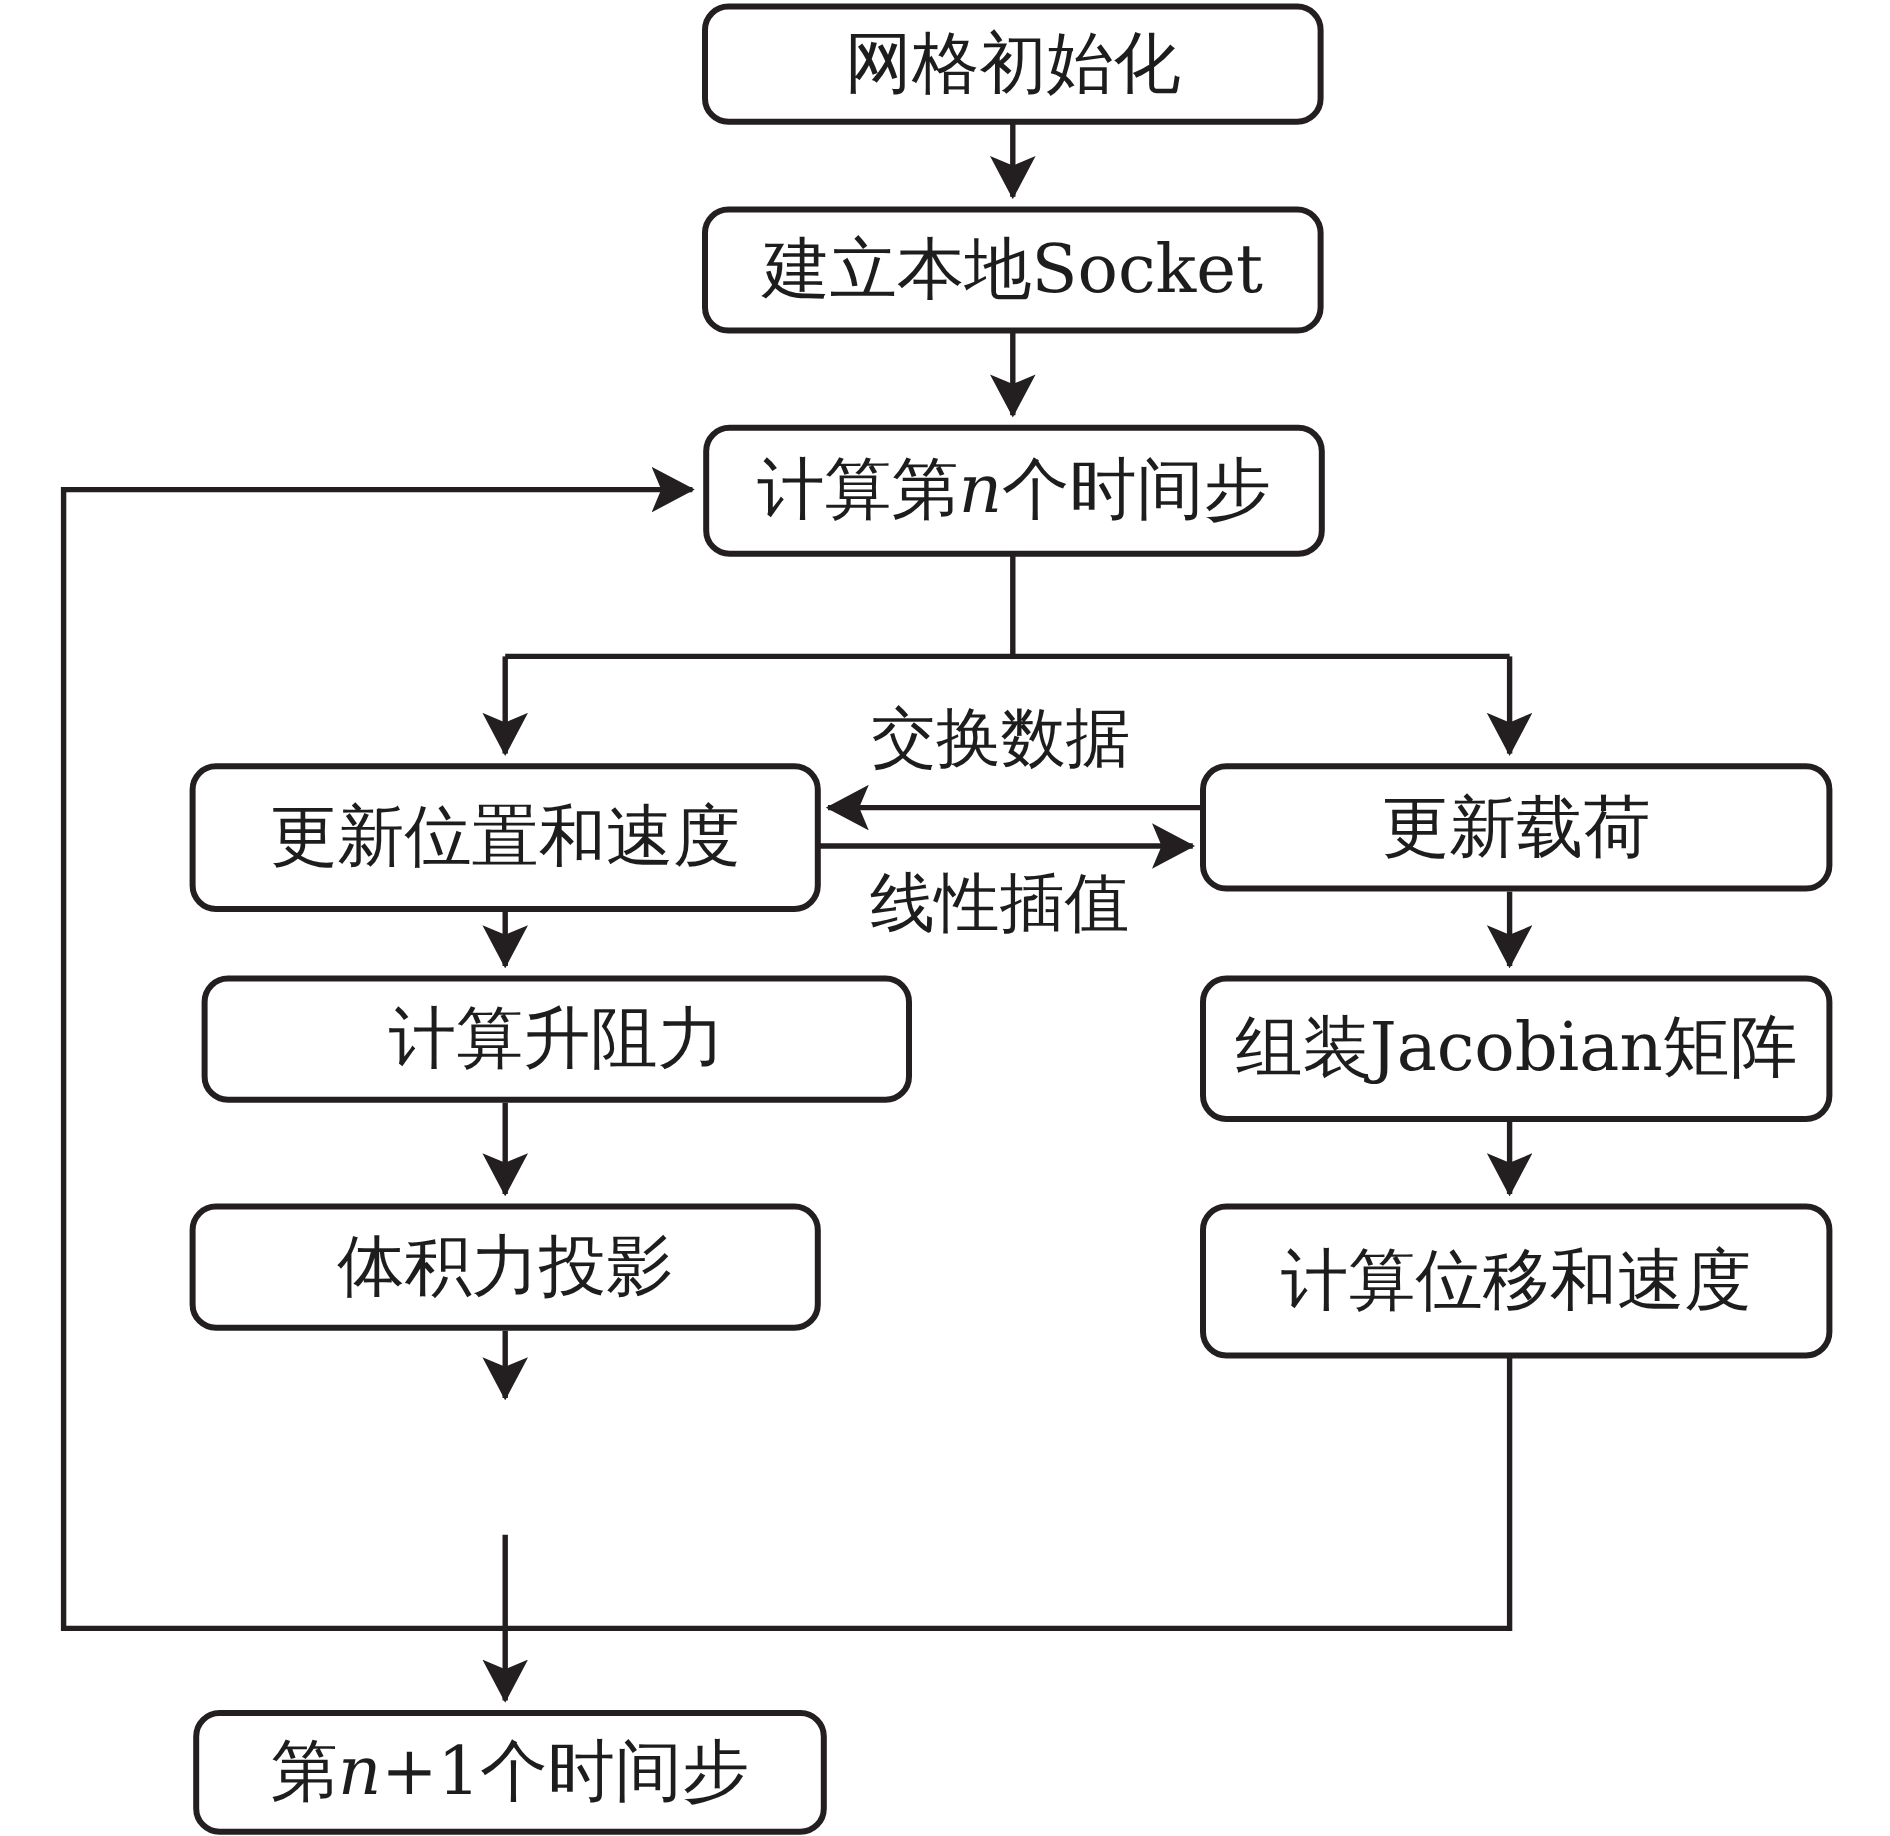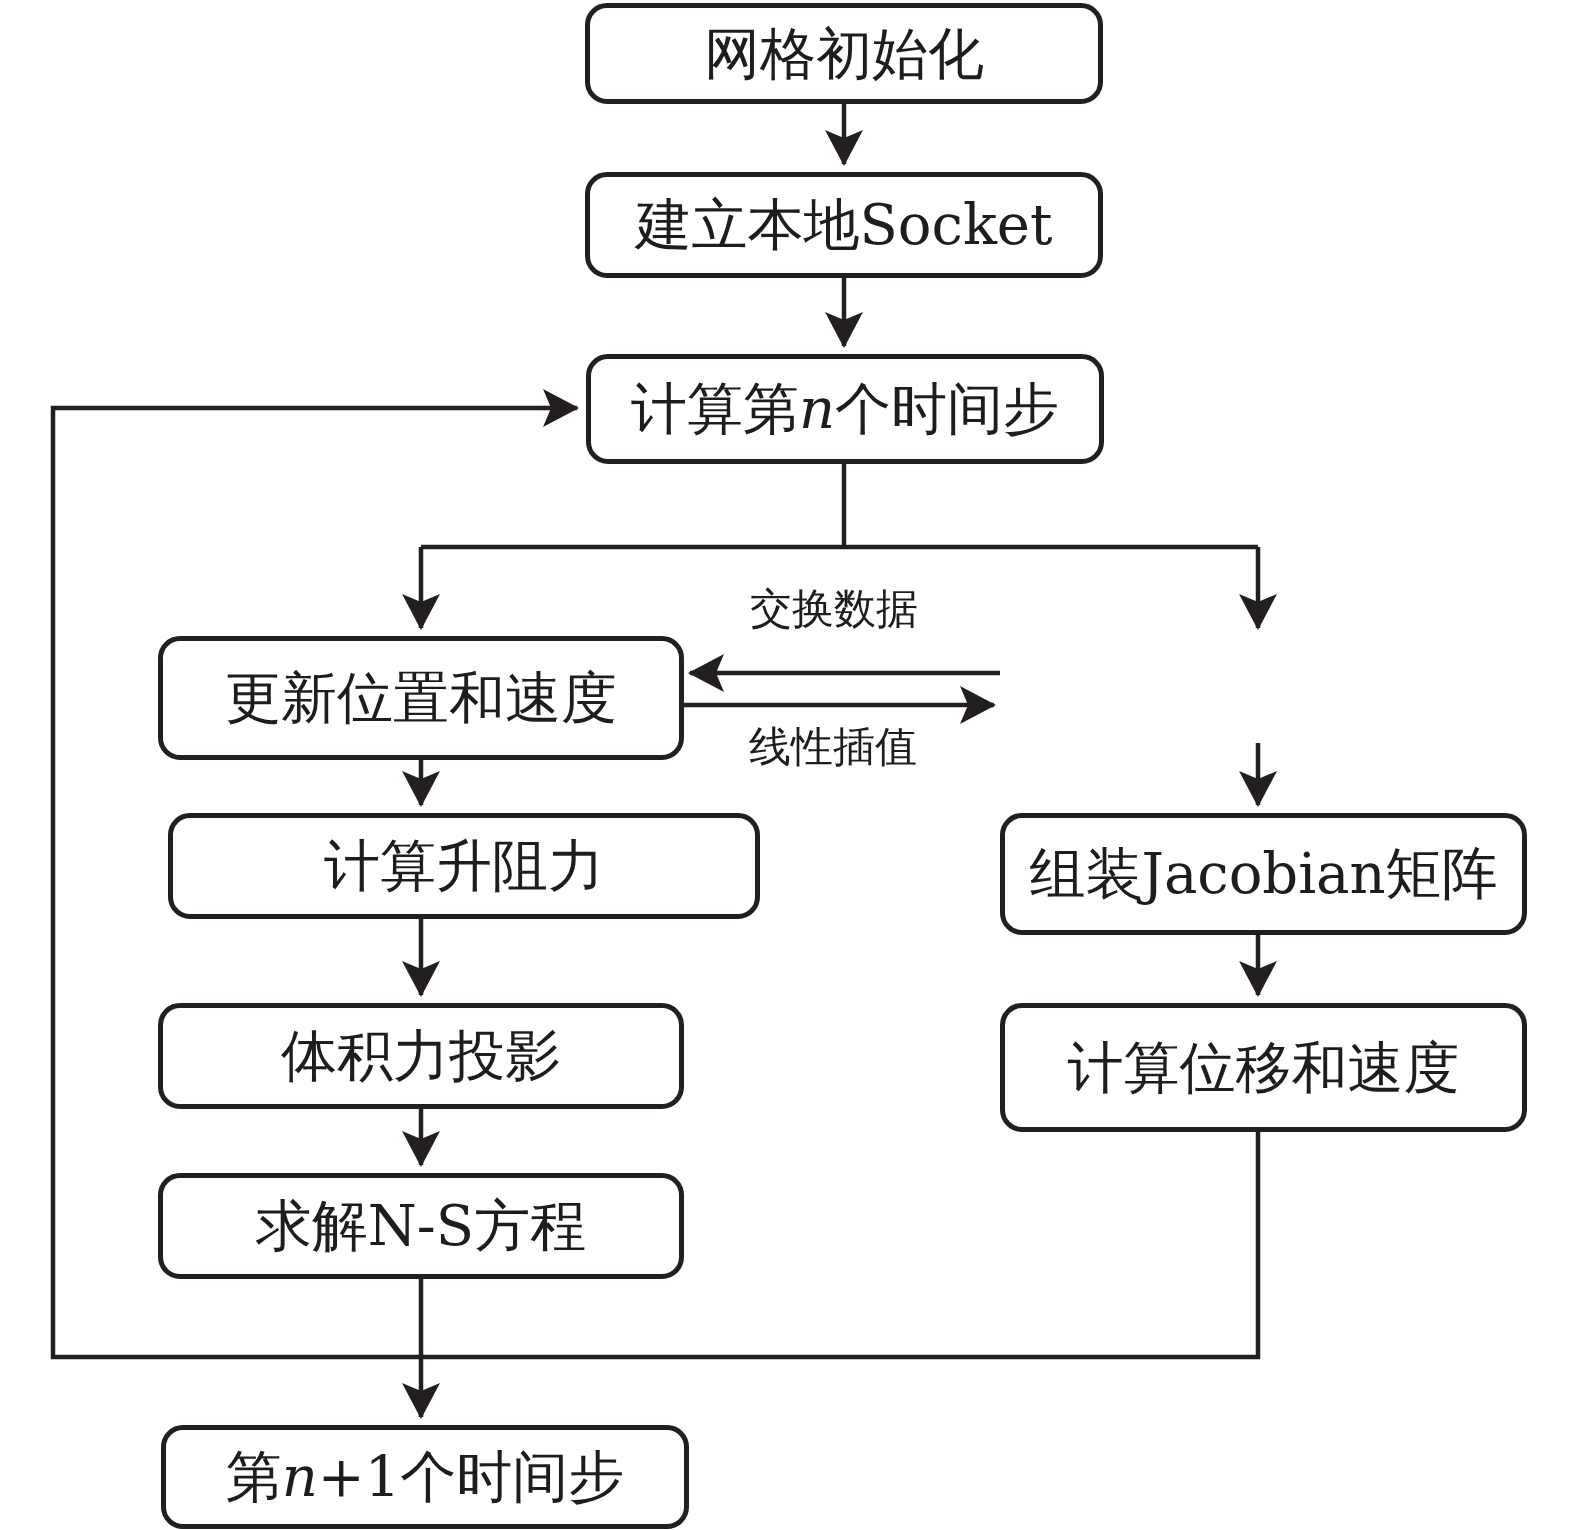--- a/index.html
+++ b/index.html
@@ -25,21 +25,21 @@
     background:#ffffff;
     display:flex;align-items:center;justify-content:center;
     font-size:56px;
     line-height:1.1;
     white-space:nowrap;
     text-align:center;
   }
   .var{font-style:italic;}
   .edge-label{
     position:absolute;
-    font-size:42px;
+    font-size:54px;
     line-height:1.0;
     text-align:center;
     white-space:nowrap;
   }
   
   #n-init        {left:585px; top:3px;    width:518px; height:101px;}
   #n-socket      {left:585px; top:172px;  width:518px; height:106px;}
   #n-step-n      {left:586px; top:354px;  width:518px; height:110px;}
   #n-upd-pos     {left:158px; top:636px;  width:526px; height:124px;}
   #n-upd-load    {left:1000px;top:636px;  width:527px; height:107px;}
@@ -95,40 +95,40 @@
   </div>
 
   <div class="node" id="n-step-n">
     <span><span>计算第</span><span class="var">n</span><span>个时间步</span></span>
   </div>
 
   <div class="node" id="n-upd-pos">
     <span>更新位置和速度</span>
   </div>
 
+  <div class="node" id="n-upd-load">
+    <span>更新载荷</span>
+  </div>
 
   <div class="node" id="n-lift-drag">
     <span>计算升阻力</span>
   </div>
 
   <div class="node" id="n-jacobian">
     <span>组装Jacobian矩阵</span>
   </div>
 
   <div class="node" id="n-body-force">
     <span>体积力投影</span>
   </div>
 
   <div class="node" id="n-disp-vel">
     <span>计算位移和速度</span>
   </div>
 
-  <div class="node" id="n-solve-ns">
-    <span>求解N-S方程</span>
-  </div>
 
   <div class="node" id="n-step-n1">
     <span><span>第</span><span class="var">n</span><span>+1个时间步</span></span>
   </div>
 
   <div class="edge-label" id="lbl-exchange">交换数据</div>
 
   <div class="edge-label" id="lbl-interp">线性插值</div>
 
 </div>

